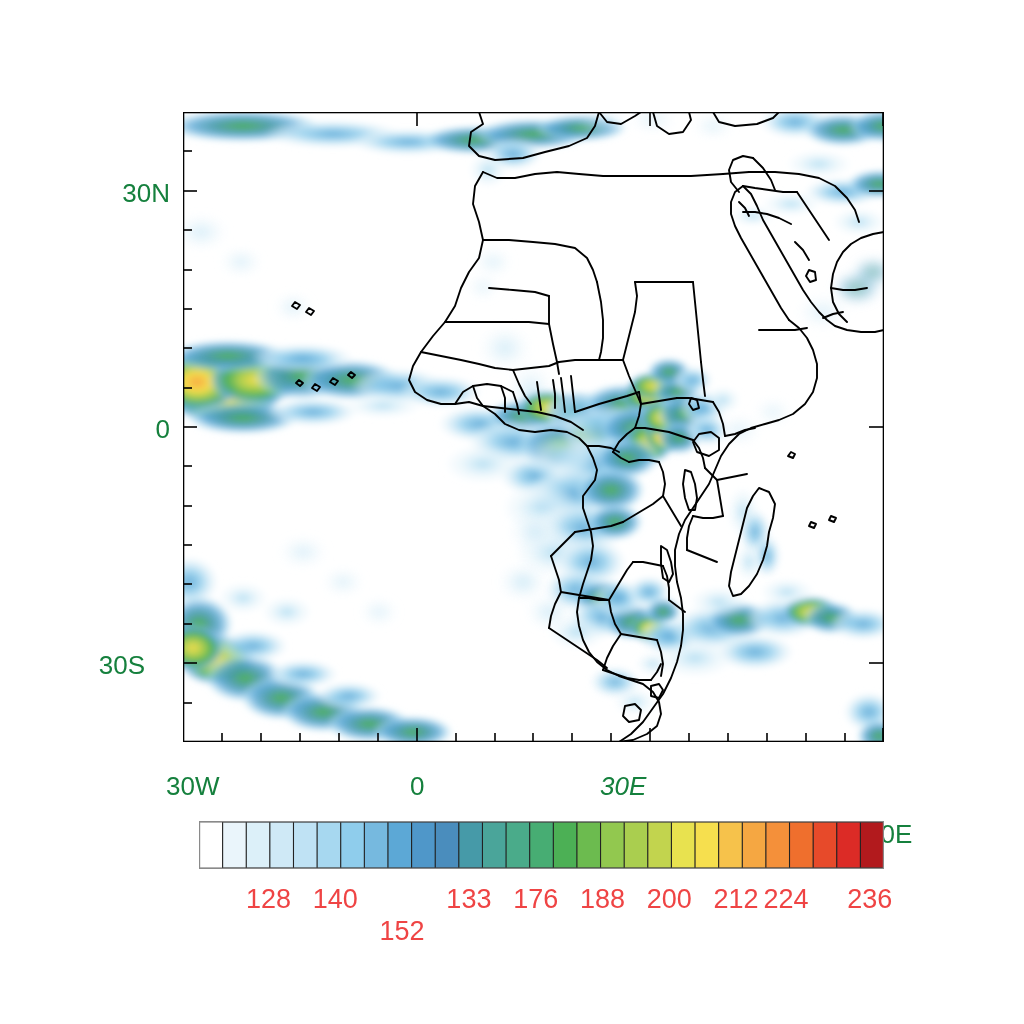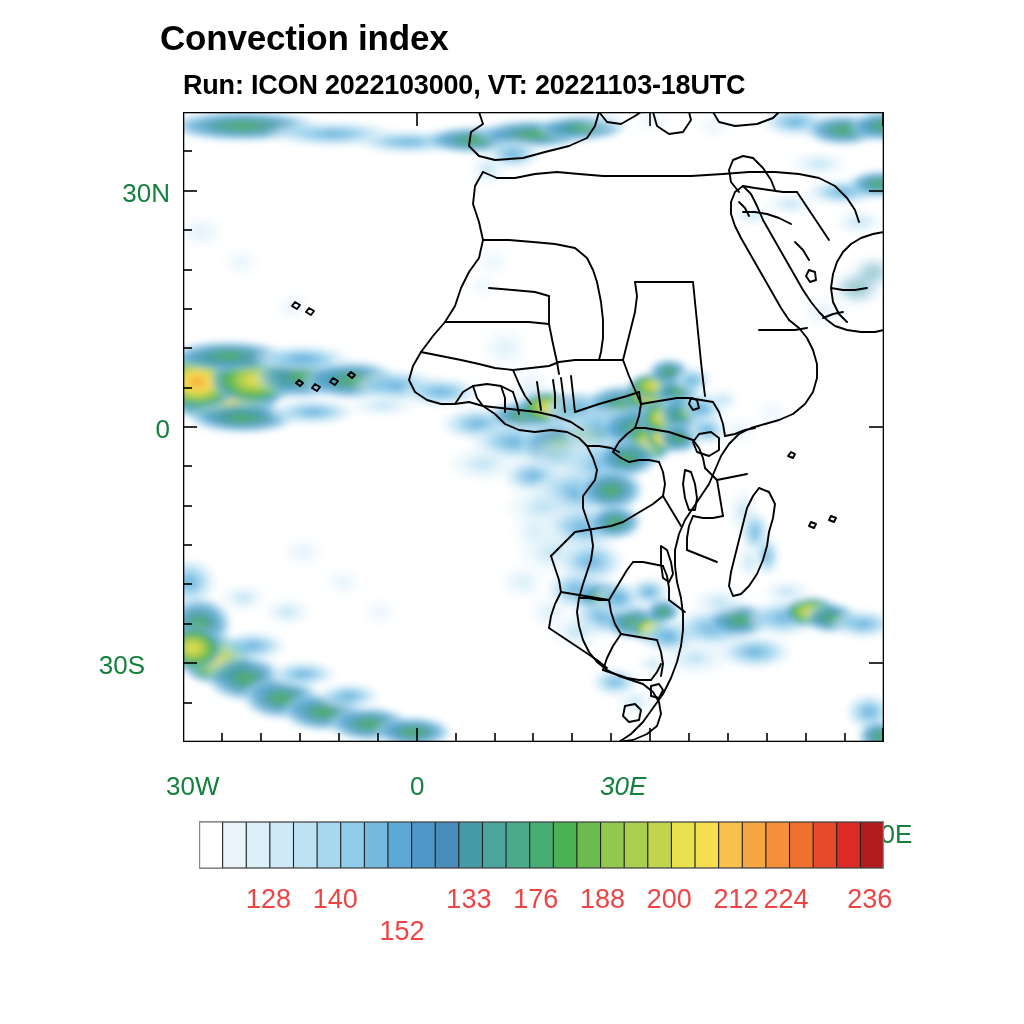--- a/index.html
+++ b/index.html
@@ -27,22 +27,20 @@
   #cbar{position:absolute;left:199px;top:821px;width:685px;height:48px;}
   #cbar svg{display:block;}
   .cblab{position:absolute;top:884px;font-size:27px;color:#ef4444;
          text-align:center;white-space:nowrap;transform:translateX(-50%);}
 </style>
 </head>
 <body>
 
 <div id="root">
 
-  <div class="ttl" id="title-main">Convection index</div>
-  <div class="ttl" id="title-sub">Run: ICON 2022103000,  VT: 20221103-18UTC</div>
 
   <div id="plot">
   <svg width="701" height="630" viewBox="0 0 701 630" xmlns="http://www.w3.org/2000/svg">
     <defs>
       <clipPath id="pclip">
             <rect x="0" y="0" width="701" height="630"></rect>
           </clipPath>
 
       <radialGradient id="gOrange">
         <stop offset="0%" stop-color="#f5a742" stop-opacity="1"></stop>

